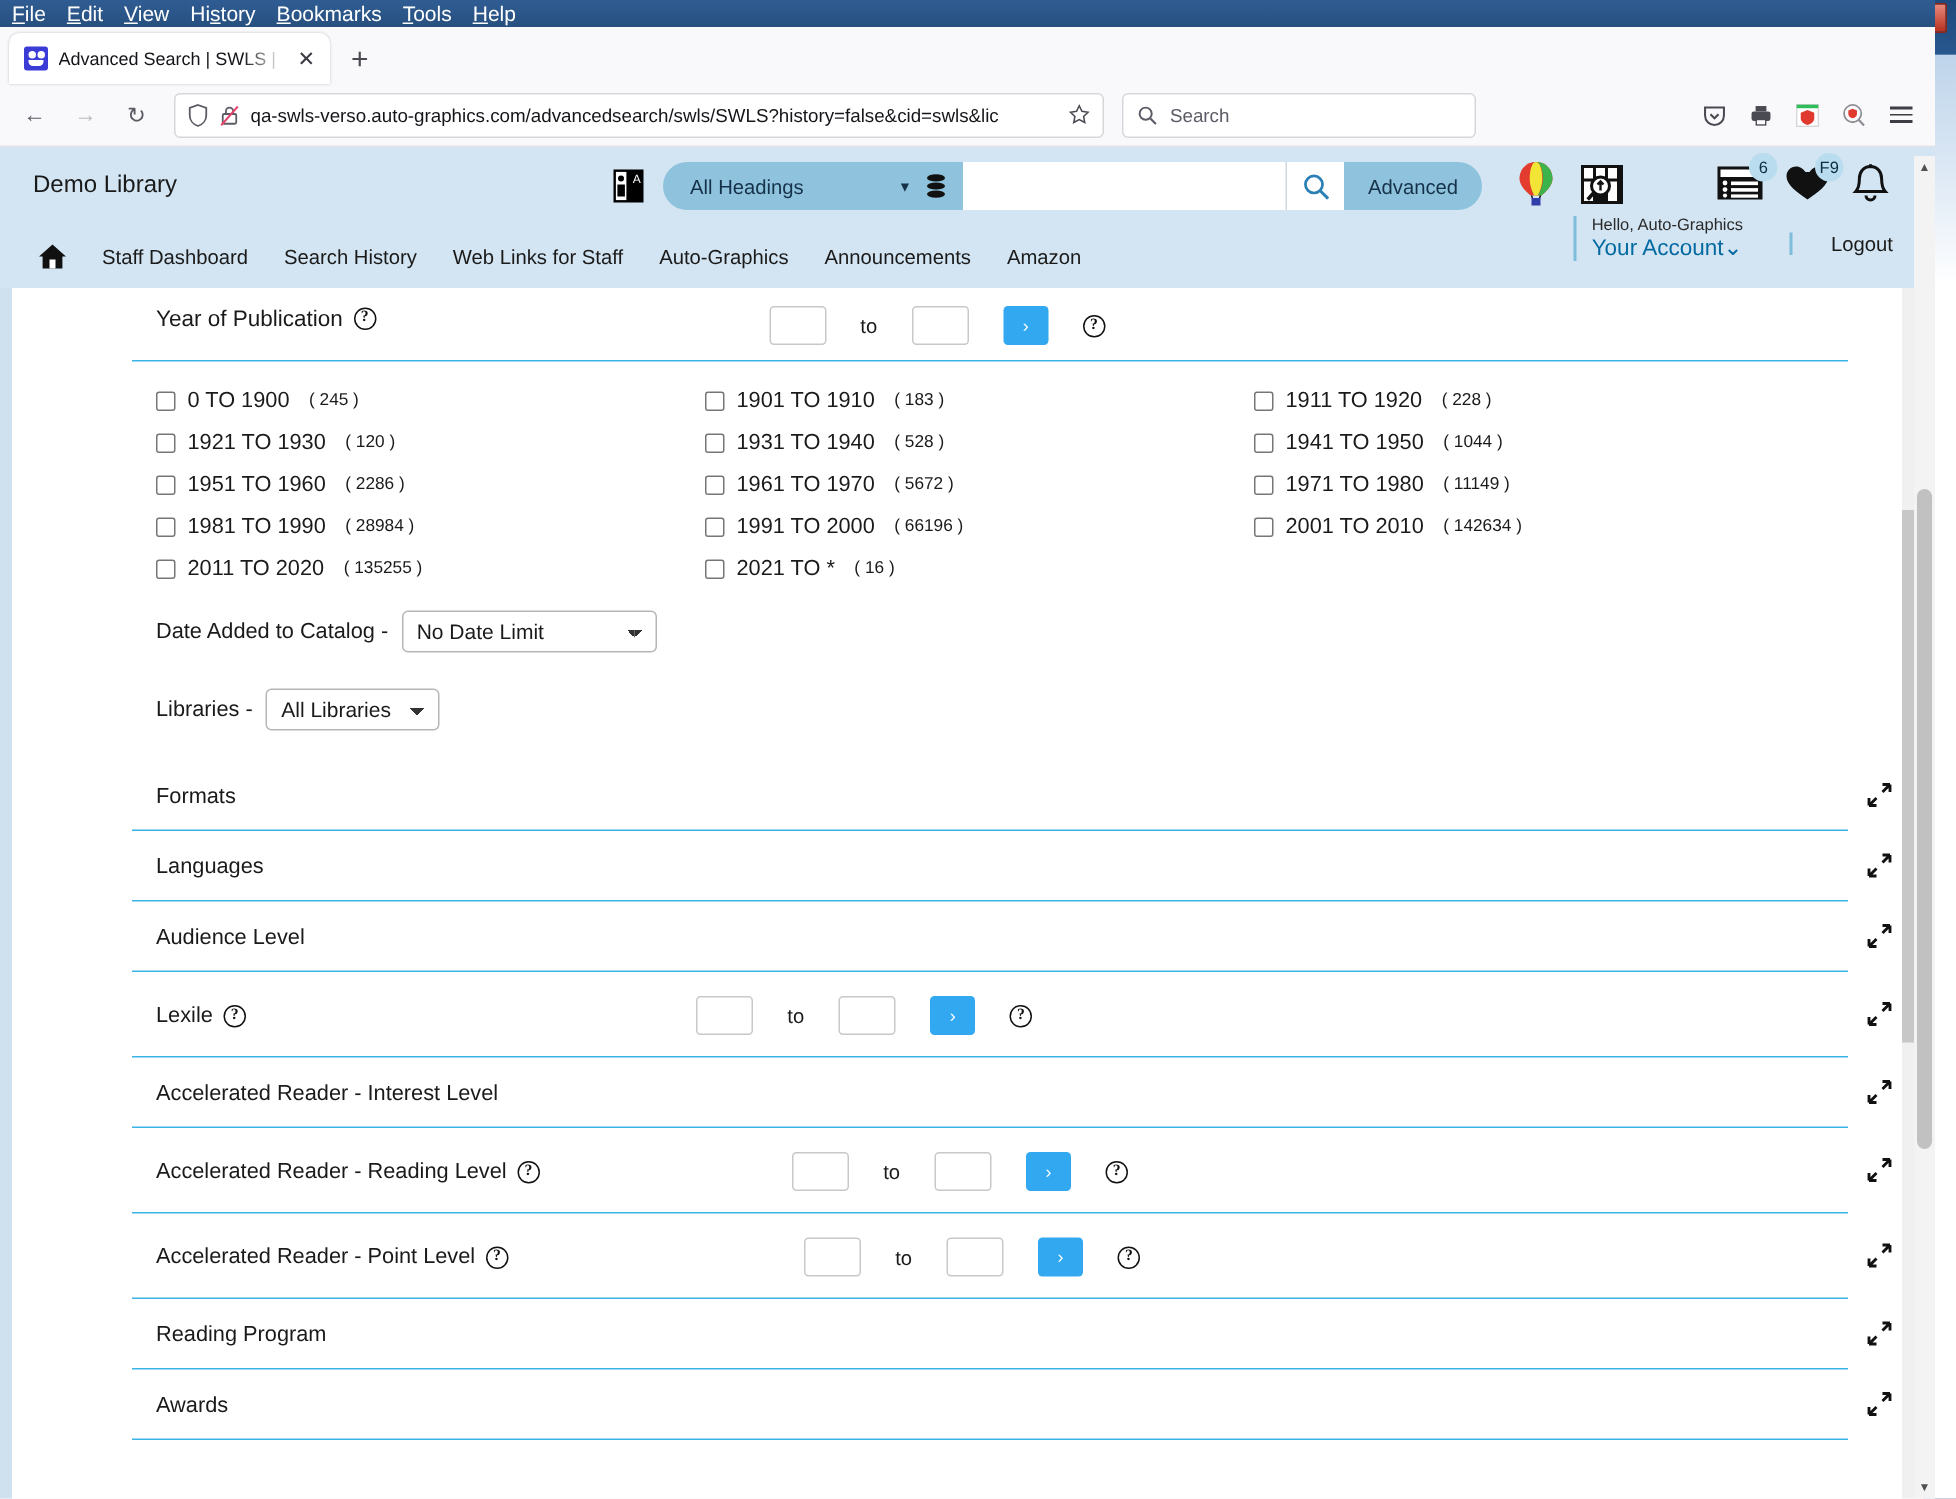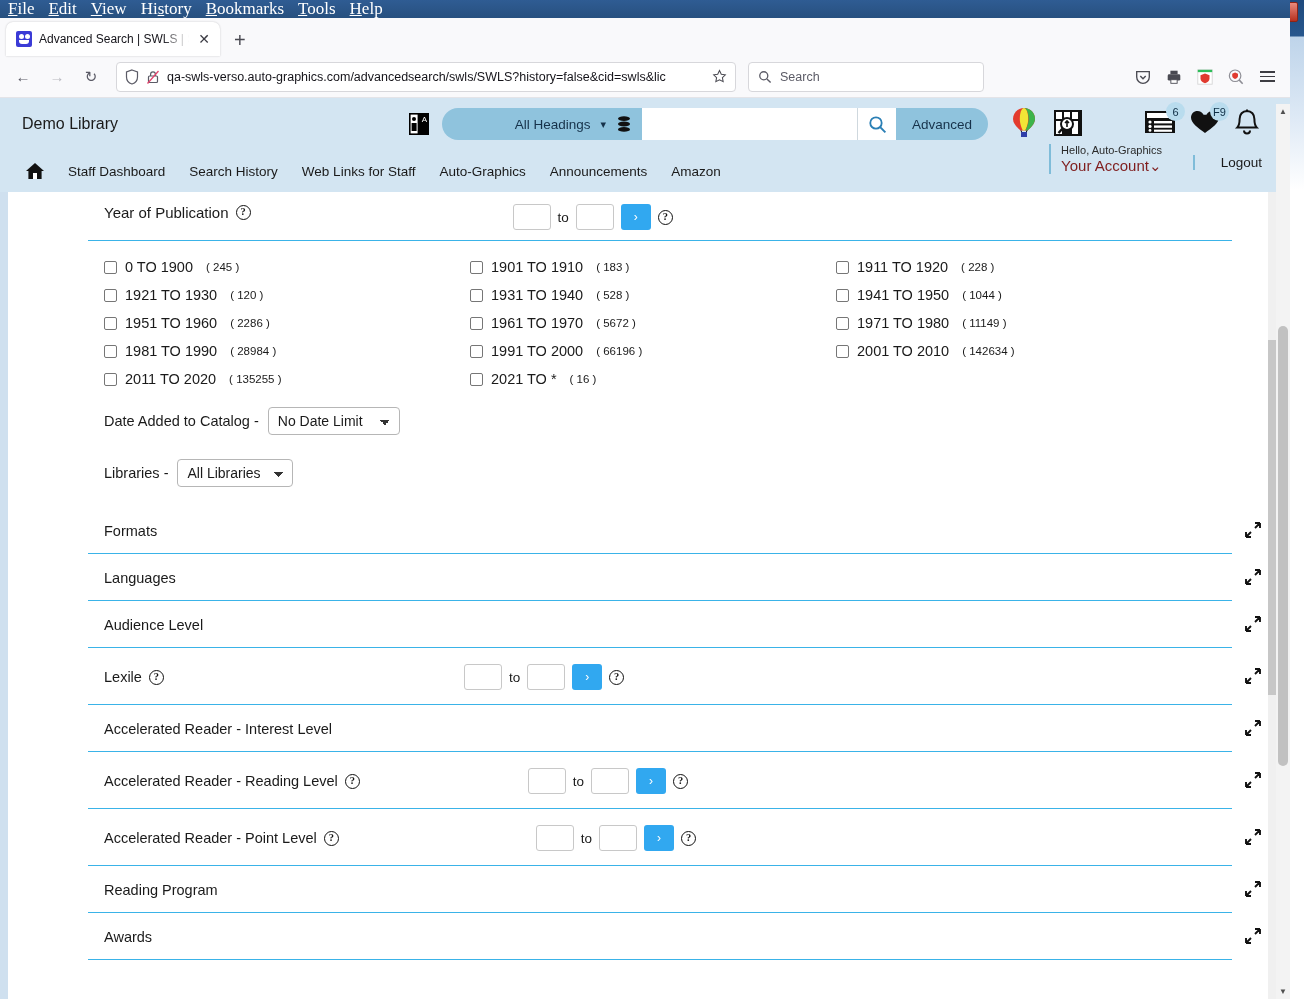--- a/index.html
+++ b/index.html
@@ -50,22 +50,22 @@
   .ff-window {
     position: absolute; left: 0; top: 0; width: 1290px; height: 999px;
     background: #f9f9fb; overflow: hidden;
   }
   
   .ff-menubar {
     height: 18px; background: linear-gradient(180deg,#2f5c93,#27507f);
     display: flex; align-items: center; padding-left: 8px; gap: 14px;
   }
   .ff-menubar .mi {
-    color: #ffffff; font-size: 17px; line-height: 18px;
-    font-family: Liberation Serif, serif; cursor: default;
+    color: #ffffff; font-size: 14px; line-height: 18px;
+    font-family: Liberation Sans, sans-serif; cursor: default;
   }
   .ff-menubar .mi u { text-decoration: underline; }
 
   
   .ff-tabstrip {
     height: 38px; background: transparent; display: flex; align-items: flex-end;
     padding-left: 6px; position: relative;
   }
   .ff-tab {
     height: 34px; min-width: 210px; max-width: 214px;
@@ -144,21 +144,21 @@
   .sh-brand { font-size: 16px; color: #1a1a1a; }
   .sh-searchwrap { display: flex; align-items: center; margin-left: 290px; }
   .sh-alpha-icon {
     width: 22px; height: 24px; margin-right: 12px;
     display: flex; align-items: center; justify-content: center;
   }
   .sh-scope {
     background: #8fc3dd; border-radius: 16px 0 0 16px; height: 32px;
     display: flex; align-items: center; padding: 0 10px 0 18px; gap: 10px; min-width: 200px;
   }
-  .sh-scope-label { font-size: 13.5px; color: #16324a; flex: 1 1 auto; text-align: right; }
+  .sh-scope-label { font-size: 13.5px; color: #16324a; flex: 1 1 auto; }
   .sh-chev { font-size: 11px; color: #16324a; }
   .sh-db-icon { width: 16px; height: 18px; display: flex; align-items: center; }
   .sh-input {
     width: 216px; height: 32px; background: #ffffff; border: none;
     border-right: 1px solid #cfd8de;
   }
   .sh-searchbtn {
     width: 38px; height: 32px; background: #fff; display: flex;
     align-items: center; justify-content: center;
   }
@@ -176,21 +176,21 @@
   .sh-icons-right { margin-left: auto; display: flex; align-items: flex-start; gap: 14px; padding-right: 30px; }
 
   .sh-row2 { height: 42px; display: flex; align-items: center; padding-left: 22px; gap: 0; position: relative; }
   .sh-home { width: 26px; display: flex; align-items: center; justify-content: center; margin-right: 8px; }
   .sh-nav { font-size: 13.5px; color: #1a1a1a; padding: 0 12px; }
   .sh-account {
     position: absolute; right: 128px; top: -6px; border-left: 2px solid #7fbcd9;
     padding-left: 10px; line-height: 1.15;
   }
   .sh-account .hello { font-size: 11px; color: #2a2a2a; }
-  .sh-account .acct { font-size: 15px; color: #7f1d1d; }
+  .sh-account .acct { font-size: 15px; color: #0369a1; }
   .sh-logout {
     position: absolute; right: 28px; top: 5px; border-left: 2px solid #7fbcd9;
     padding-left: 26px; font-size: 13.5px; color: #1a1a1a;
   }
 
   
   .panel-outer {
     flex: 1 1 auto; position: relative; overflow: hidden; background: #ffffff;
     border-left: 8px solid #cfe0ef; border-right: 8px solid #cfe0ef;
     border-bottom: 6px solid #cfe0ef;
@@ -204,21 +204,21 @@
   .facet-head {
     display: flex; align-items: flex-start; padding: 12px 0 10px 16px;
     border-bottom: 1.5px solid #3ab3e8; position: relative; margin-right: 16px;
   }
   .facet-title { font-size: 15px; color: #1a1a1a; display: flex; align-items: center; gap: 7px; }
   .qmark {
     width: 15px; height: 15px; border: 1.6px solid #111; border-radius: 50%;
     font-size: 10.5px; line-height: 12px; text-align: center; color: #111;
     font-family: "Liberation Serif", serif; font-weight: bold; display: inline-block;
   }
-  .range-grp { display: flex; align-items: center; gap: 7px; margin-left: 262px; }
+  .range-grp { display: flex; align-items: center; gap: 23px; margin-left: 262px; }
   .range-input {
     width: 38px; height: 26px; border: 1px solid #c8c8c8; border-radius: 3px;
     background: #fff;
   }
   .range-to { font-size: 13.5px; color: #1a1a1a; }
   .range-go {
     width: 30px; height: 26px; background: #31a8f0; border: none; border-radius: 3px;
     color: #fff; font-size: 12px; display: flex; align-items: center; justify-content: center;
   }
 
@@ -604,21 +604,21 @@
             <label class="cb-item">
                 <span class="cb-box"></span>
                 <span>2021 TO *</span>
                 <span class="cb-count">( 16 )</span>
               </label>
             <span></span>
           </div>
 
           <div class="sel-row">
             <span>Date Added to Catalog -</span>
-            <select class="sel" style="width:132px">
+            <select class="sel" style="width:170px">
               <option>No Date Limit</option>
             </select>
           </div>
 
           <div class="sel-row second">
             <span>Libraries -</span>
             <select class="sel" style="width:116px">
               <option>All Libraries</option>
             </select>
           </div>

